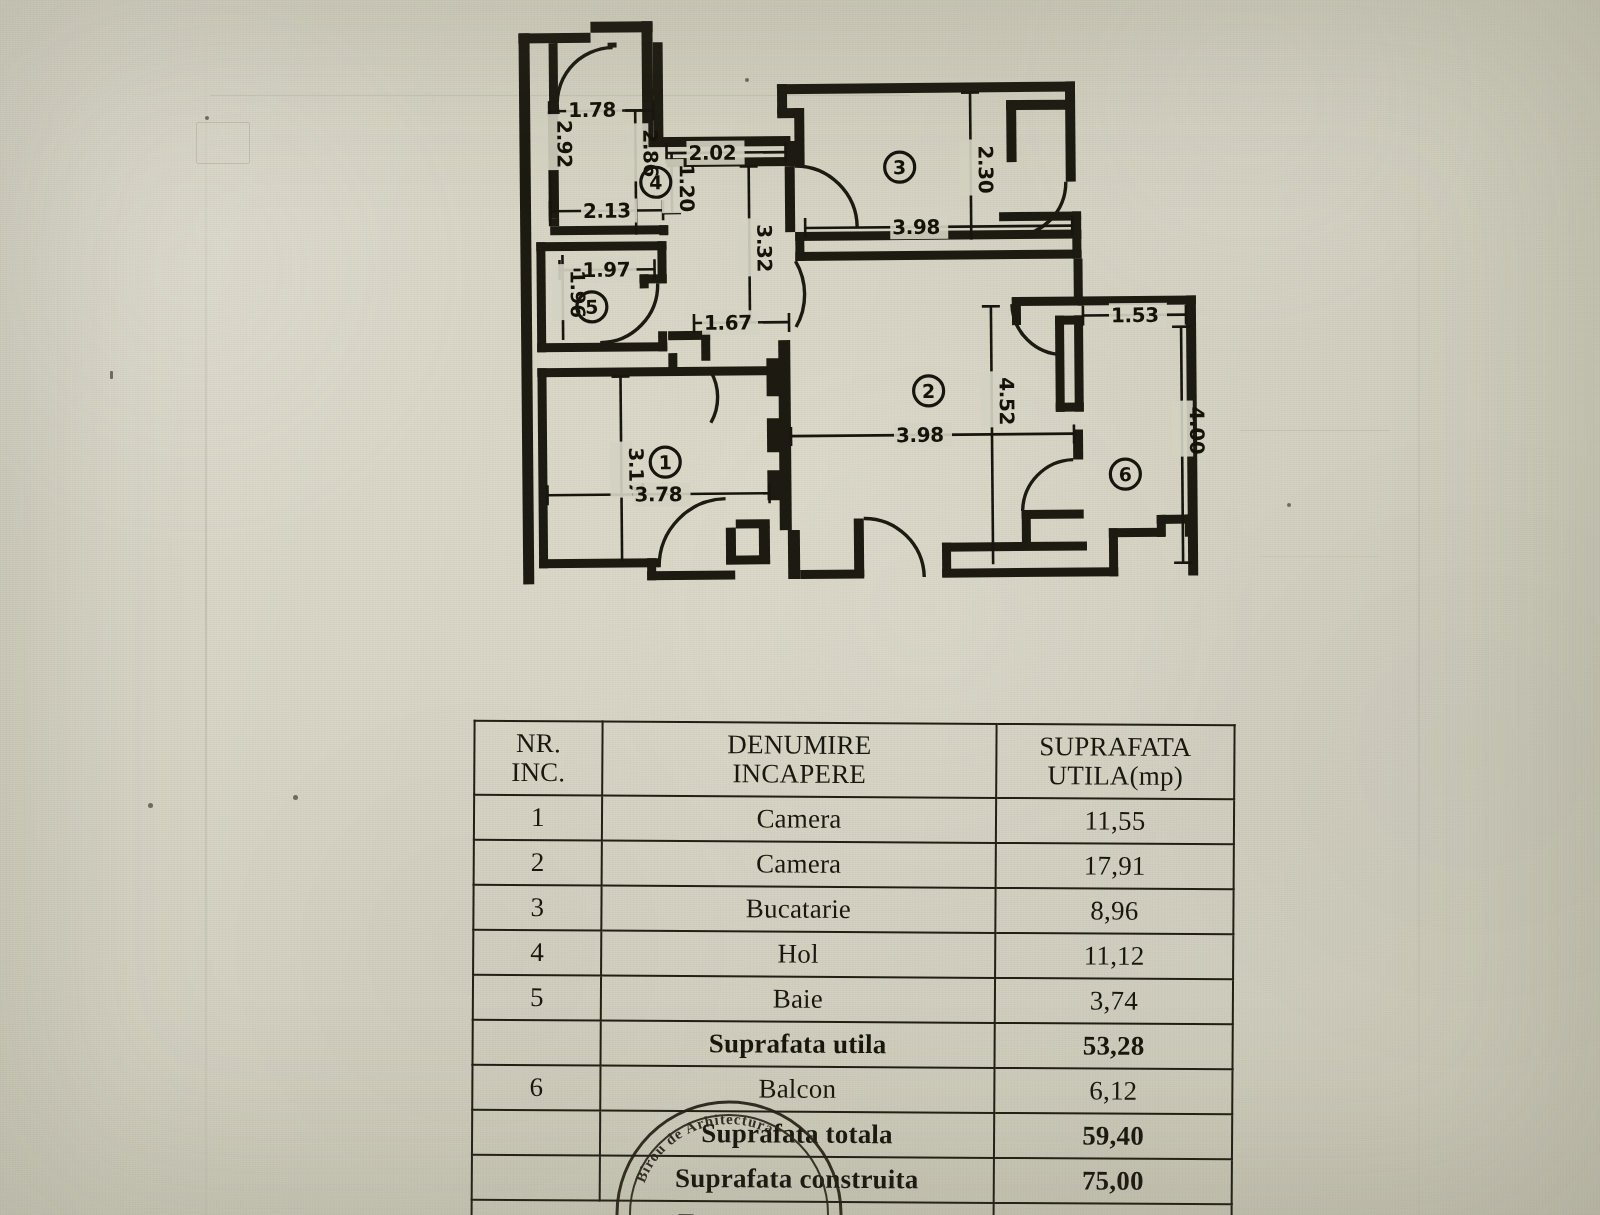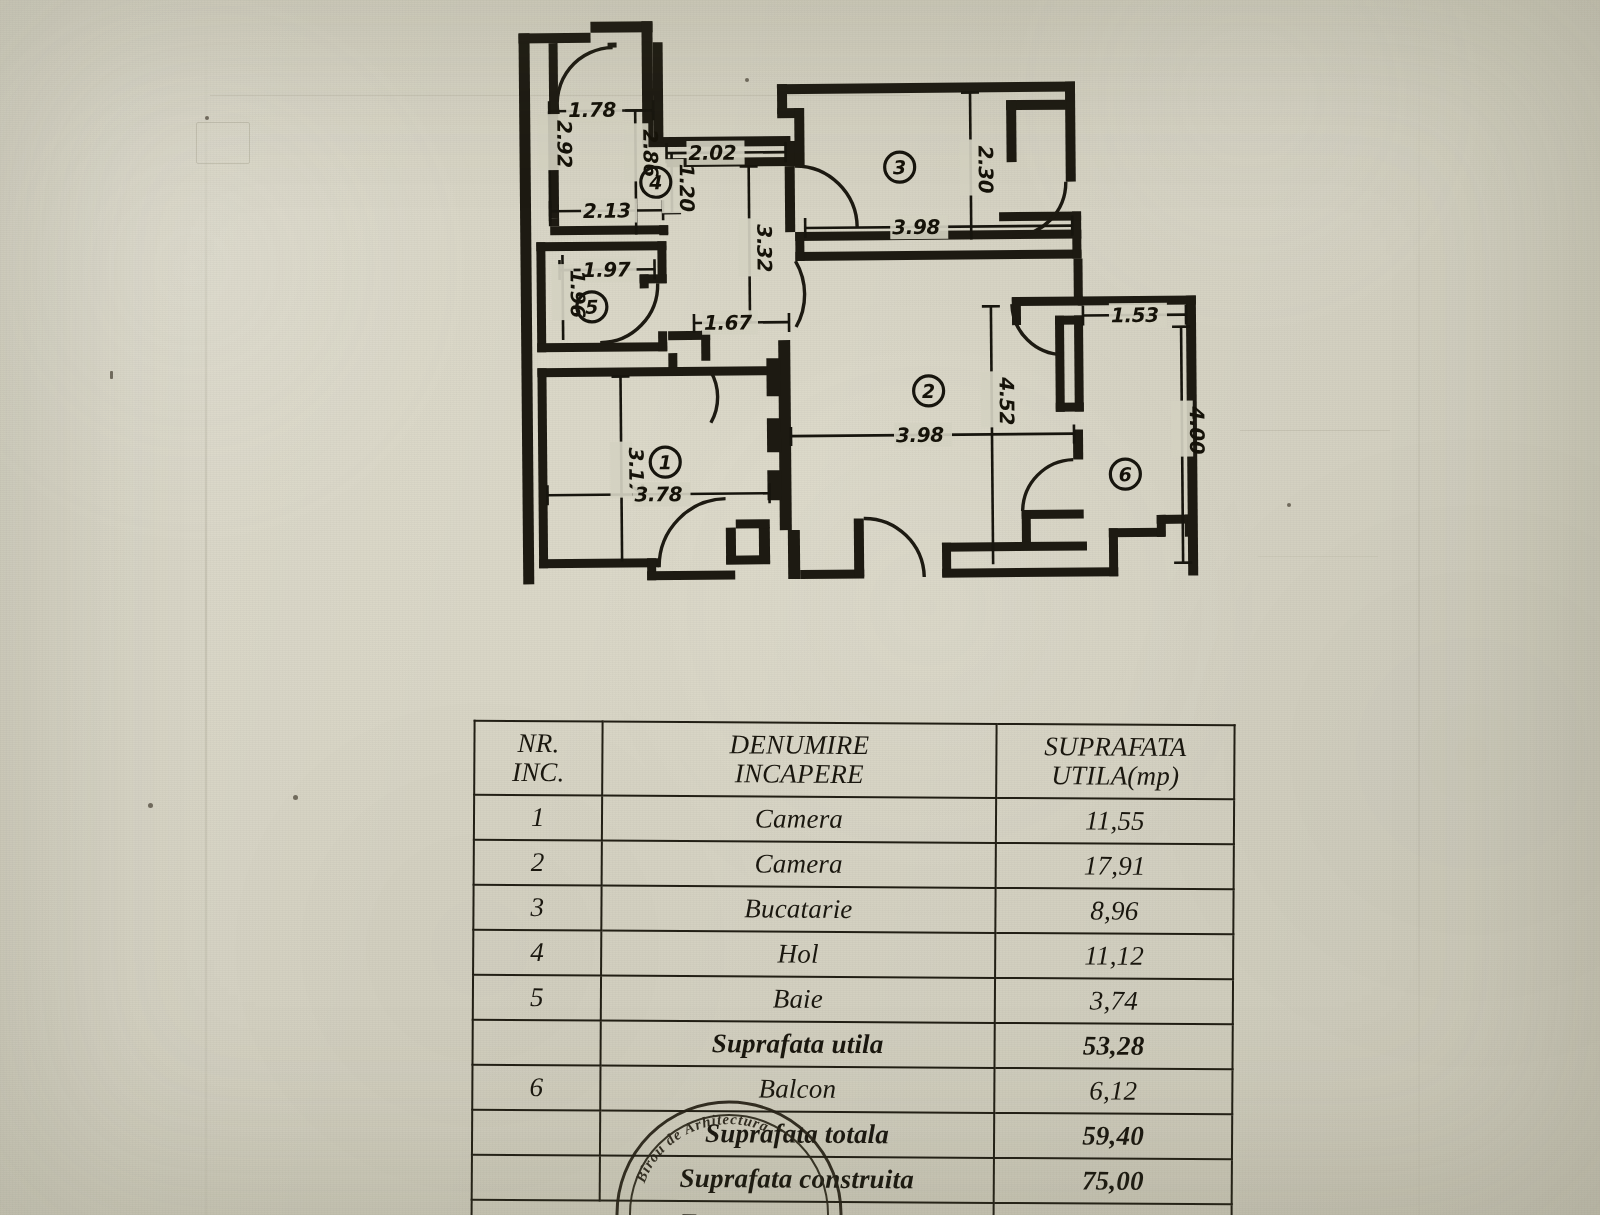--- a/index.html
+++ b/index.html
@@ -8,21 +8,20 @@
     padding: 0;
     background: #c9c6b6;
   }
   #page {
     position: relative;
     width: 1600px;
     height: 1215px;
     overflow: hidden;
     background-color: #15803d;
     font-family: "Liberation Serif", serif;
-    font-style: italic;
   }
   
   .paper-base {
     position: absolute; inset: 0;
     background:
       linear-gradient(105deg, rgba(255,255,255,0.10) 0%, rgba(255,255,255,0.0) 35%, rgba(0,0,0,0.03) 100%),
       radial-gradient(ellipse 120% 95% at 48% 40%, #dcd9c9 0%, #d2cfbf 55%, #c3c0b0 100%);
   }
   .paper-grain {
     position: absolute; inset: 0;

